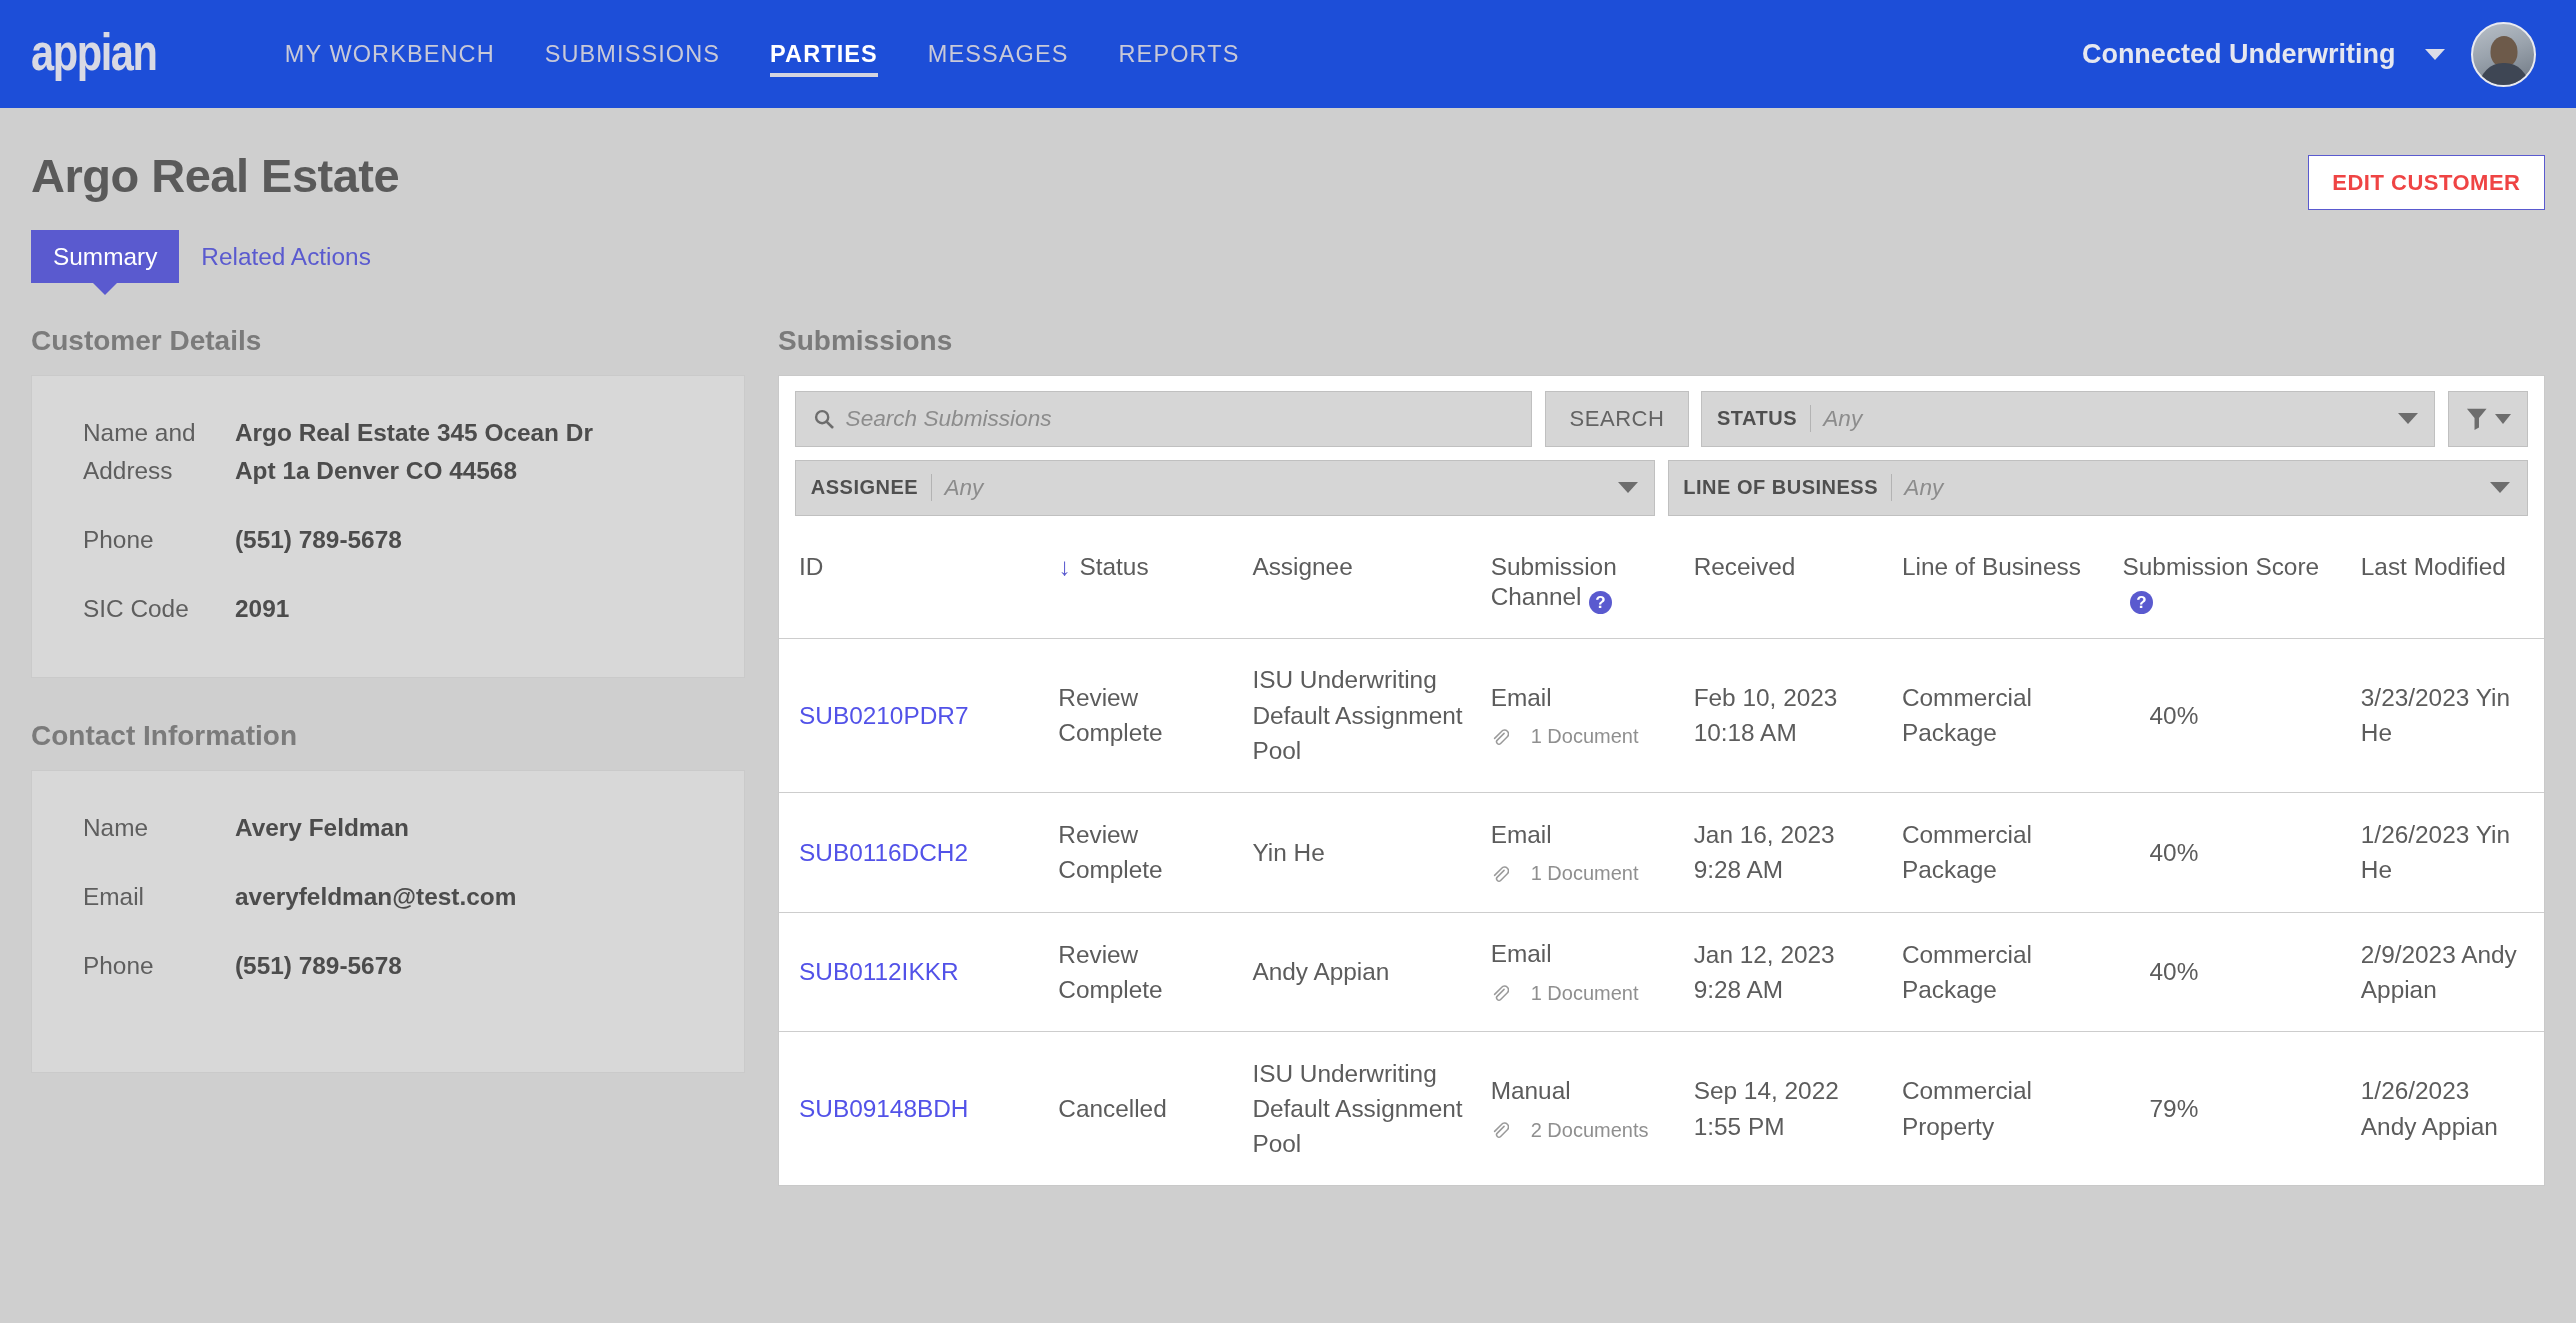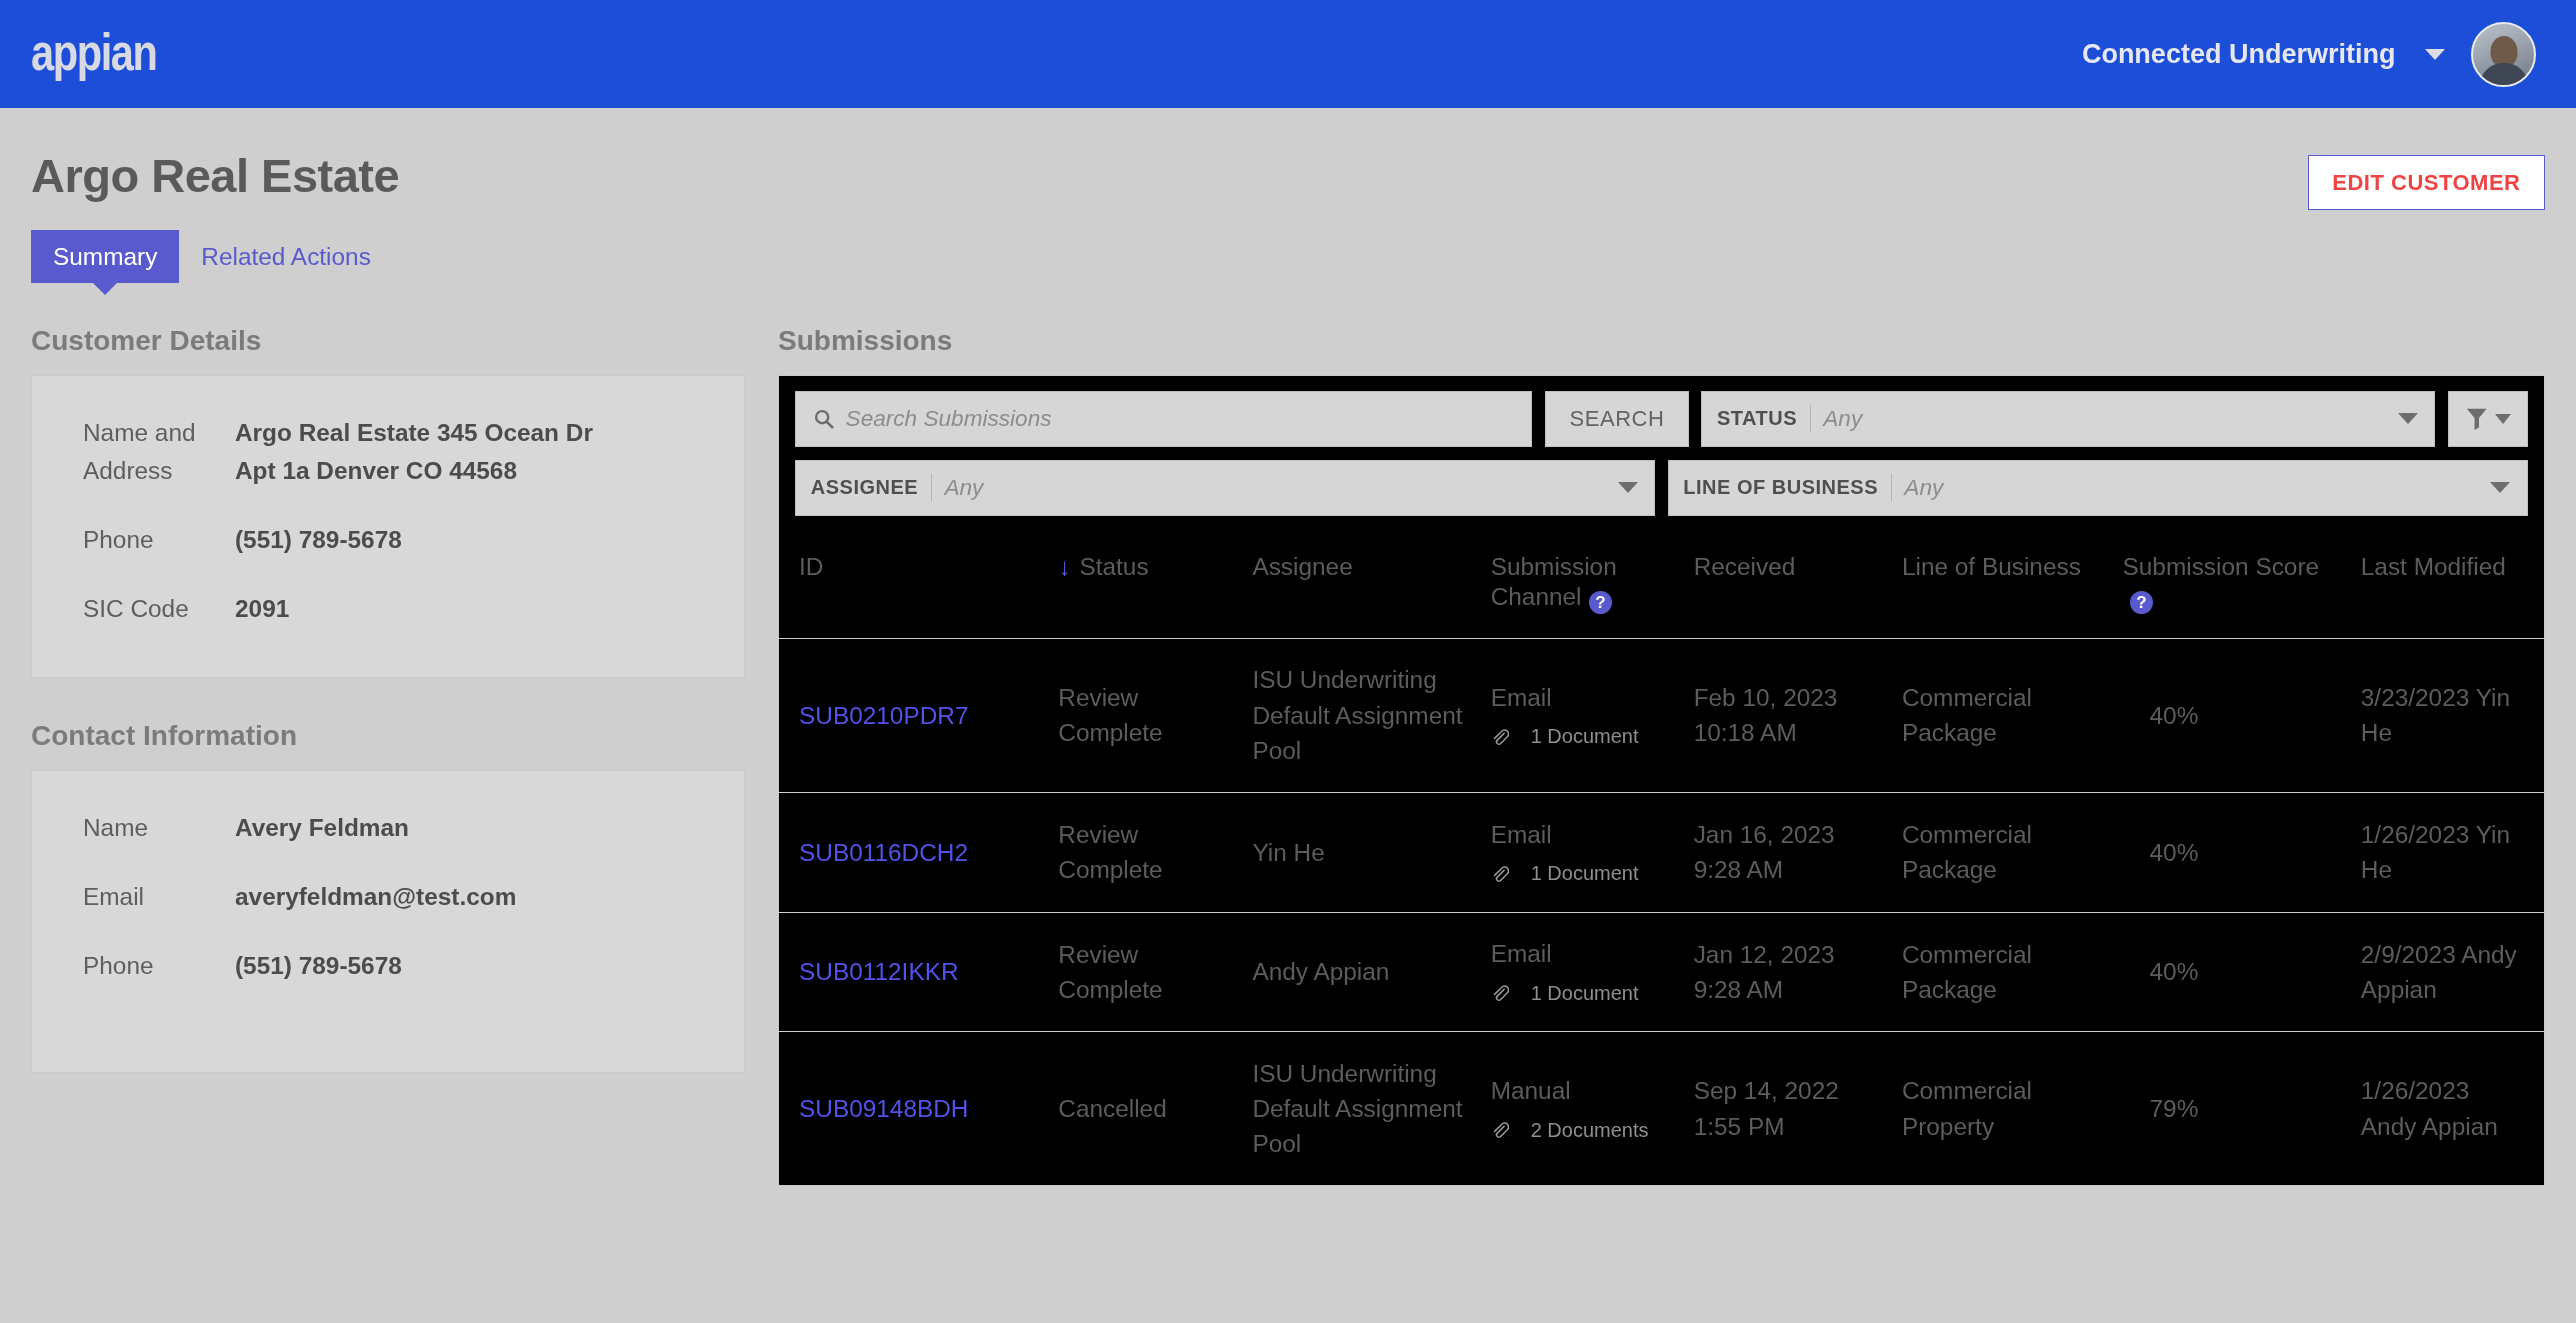--- a/index.html
+++ b/index.html
@@ -111,21 +111,21 @@
   .kv .k {
     width: 152px; flex: none; font-size: 24.4px; color: #5e5e5e;
     line-height: 1.55;
   }
   .kv .v {
     font-size: 24.4px; color: #4c4c4c; font-weight: 700; line-height: 1.55;
     max-width: 380px;
   }
 
   
-  .subs-panel { background: #000000; border: 0.9px solid #c9c9c9; }
+  .subs-panel { background: #ffffff; border: 0.9px solid #c9c9c9; }
   .filters { padding: 14.5px 16.3px 16.3px 16.3px; }
   .frow { display: flex; gap: 12.7px; margin-bottom: 12.7px; }
   .frow:last-child { margin-bottom: 0; }
   .searchbox {
     flex: 1; border: 0.9px solid #c0c0c0; background: #d6d6d6;
     height: 56px; display: flex; align-items: center; padding: 0 16.3px; gap: 11px;
   }
   .search-ph { color: #8c8c8c; font-size: 22.6px; font-style: italic; }
   .search-btn {
     border: 0.9px solid #c0c0c0; background: #d6d6d6; color: #636363;
@@ -191,20 +191,27 @@
     display: flex; align-items: center; gap: 22px; margin-top: 7.2px;
     font-size: 20px; color: #8f8f8f;
   }
   .score-cell { padding-left: 38px !important; }
 </style>
 </head>
 <body>
 
 <div class="topnav">
   <div class="logo">appian</div>
+  <div class="navlinks">
+    <div class="navlink">MY WORKBENCH</div>
+    <div class="navlink">SUBMISSIONS</div>
+    <div class="navlink active">PARTIES</div>
+    <div class="navlink">MESSAGES</div>
+    <div class="navlink">REPORTS</div>
+  </div>
   <div class="nav-right">
     <span class="account-name">Connected Underwriting</span>
     <span class="caret-down"></span>
     <span class="avatar"></span>
   </div>
 </div>
 
 <div class="pagehead">
   <div class="page-title">Argo Real Estate</div>
   <button class="edit-btn">EDIT CUSTOMER</button>

